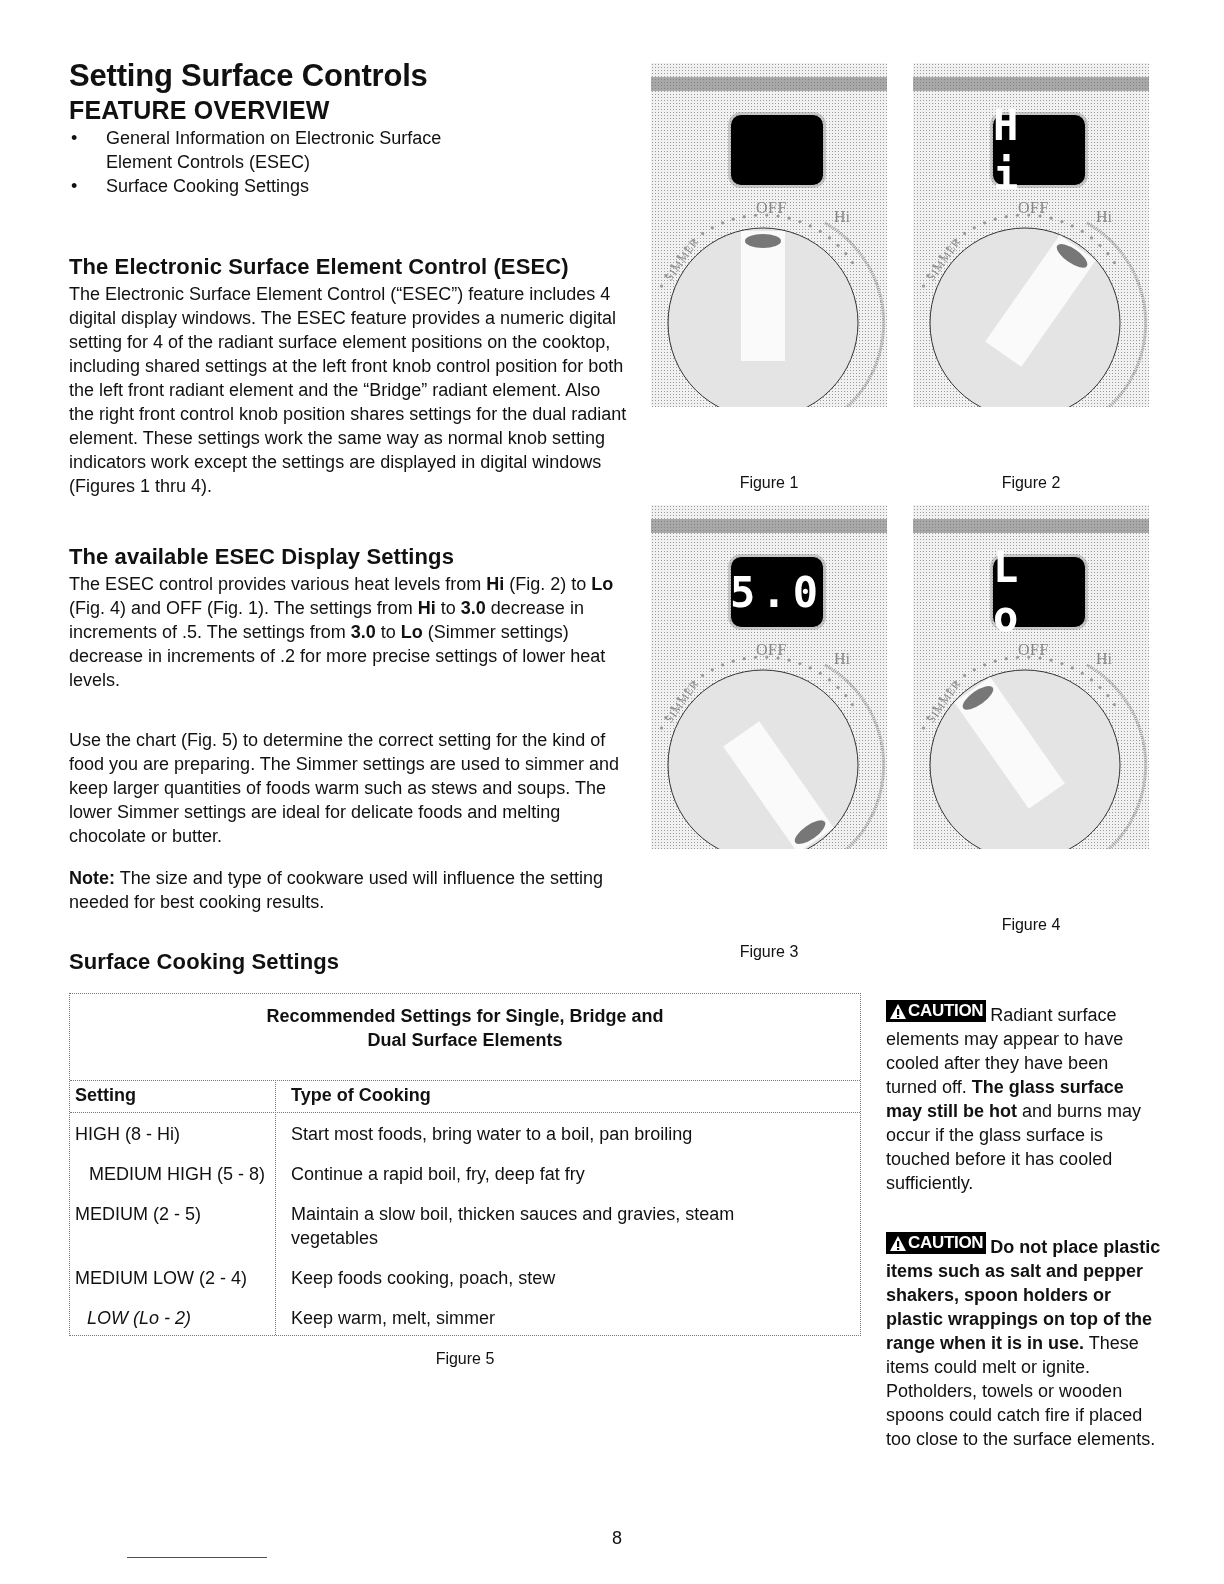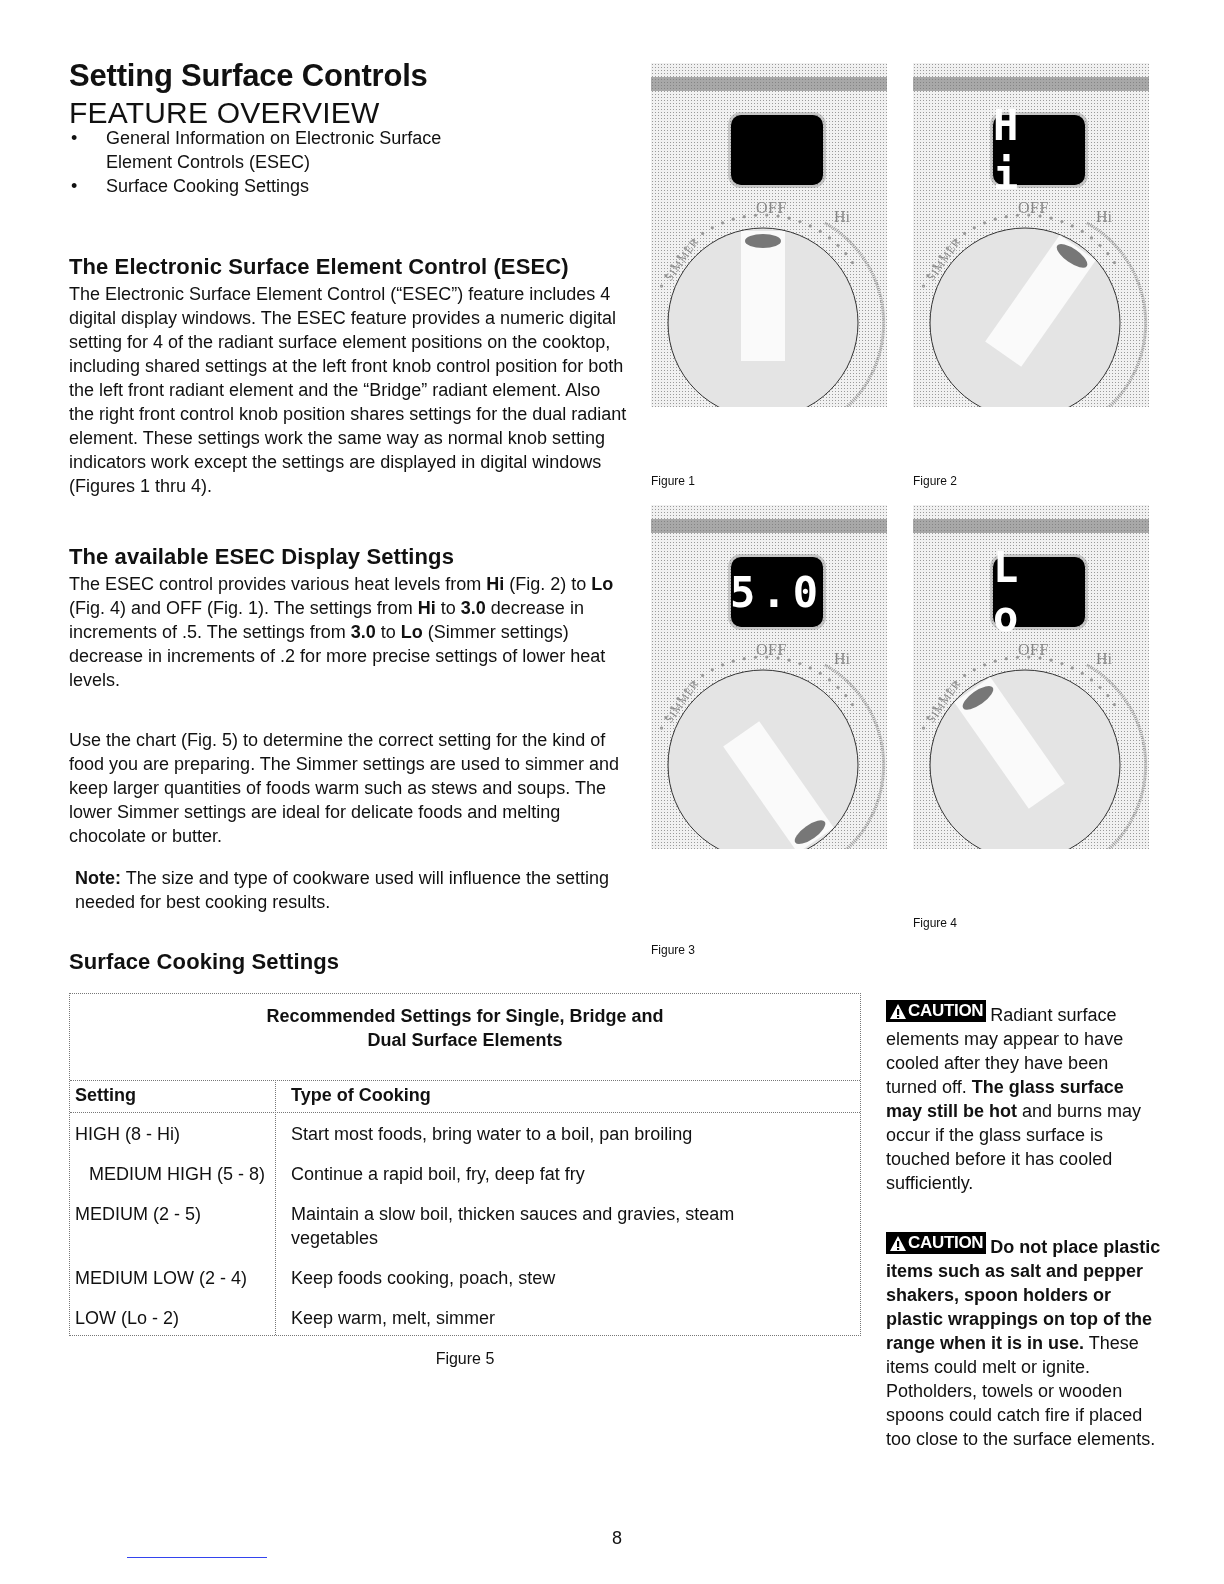--- a/index.html
+++ b/index.html
@@ -2,52 +2,52 @@
 <html><head>
 <meta charset="utf-8">
 <style>
   html, body { margin: 0; padding: 0; background: #ffffff; }
   body { width: 1224px; height: 1584px; position: relative; overflow: hidden;
          font-family: "Liberation Sans", sans-serif; color: #111; }
   .abs { position: absolute; }
 
   
   #page-title { left: 69px; top: 58px; font-size: 31px; font-weight: bold; letter-spacing: -0.2px; margin: 0; }
-  #overview-heading { left: 69px; top: 96px; font-size: 30px; font-weight: normal; margin: 0; letter-spacing: 0.2px; }
+  #overview-heading { left: 69px; top: 96px; font-size: 25px; font-weight: bold; margin: 0; letter-spacing: 0.2px; }
   #overview-list { left: 69px; top: 126px; width: 520px; margin: 0; padding: 0; list-style: none; font-size: 18px; line-height: 24px; }
   #overview-list li { position: relative; padding-left: 37px; }
   #overview-list li::before { content: "\2022"; position: absolute; left: 2px; top: 0; }
 
   .h2 { font-size: 22px; font-weight: bold; margin: 0; letter-spacing: 0.1px; }
   .para { font-size: 18px; line-height: 24px; margin: 0; }
   #esec-heading { left: 69px; top: 254px; }
   #esec-para { left: 69px; top: 282px; width: 560px; }
   #avail-heading { left: 69px; top: 544px; }
   #avail-para { left: 69px; top: 572px; width: 560px; }
   #chart-para { left: 69px; top: 728px; width: 560px; }
-  #note-para { left: 69px; top: 866px; width: 560px; margin-left: 6px; }
+  #note-para { left: 69px; top: 866px; width: 560px; }
   #surface-heading { left: 69px; top: 949px; font-size: 22px; }
 
   
   .figure { position: absolute; width: 236px; height: 344px;
             background-color: #f1f1f1;
             background-image: radial-gradient(#9a9a9a 0.7px, transparent 0.9px);
             background-size: 3px 3px; overflow: hidden; }
   .fig-band { position: absolute; left: 0; top: 14px; width: 100%; height: 14px;
               background-image: radial-gradient(#777 0.8px, transparent 1px); background-size: 2px 2px; opacity: 0.6; }
   .display { position: absolute; width: 92px; height: 70px; background: #000; border-radius: 10px;
              box-shadow: 0 0 0 3px rgba(120,120,120,0.35);
              color: #fff; font-family: "DejaVu Sans Mono", monospace; font-size: 42px; font-weight: bold;
              display: flex; align-items: center; justify-content: center; letter-spacing: 6px; }
   .off-label { position: absolute; font-family: "Liberation Serif", serif; font-size: 16px; color: #888; letter-spacing: 0.5px; }
   .hi-label { position: absolute; font-family: "Liberation Serif", serif; font-size: 16px; color: #888; }
   .simmer-label { position: absolute; font-family: "Liberation Serif", serif; font-size: 11px; color: #888; letter-spacing: 1px; }
   .rear-label { position: absolute; font-family: "Liberation Serif", serif; font-size: 13px; color: #888; letter-spacing: 0.5px; }
   .knob-svg { position: absolute; left: 0; top: 0; }
-  .fig-caption { position: absolute; font-size: 12px; width: 236px; }
+  .fig-caption { position: absolute; font-size: 16px; text-align: center; width: 236px; }
 
   #fig1 { left: 651px; top: 63px; }
   #fig2 { left: 913px; top: 63px; }
   #fig3 { left: 651px; top: 505px; }
   #fig4 { left: 913px; top: 505px; }
   #cap1 { left: 651px; top: 474px; }
   #cap2 { left: 913px; top: 474px; }
   #cap3 { left: 651px; top: 916px; margin-top: 27px; }
   #cap4 { left: 913px; top: 916px; }
 
@@ -294,21 +294,21 @@
   </div>
   <div>
     <div class="tbl-cell" style="left:5px; top:208px;">MEDIUM (2 - 5)</div>
     <div class="tbl-cell" style="left:221px; top:208px; width:520px;">Maintain a slow boil, thicken sauces and gravies, steam vegetables</div>
   </div>
   <div>
     <div class="tbl-cell" style="left:5px; top:272px;">MEDIUM LOW (2 - 4)</div>
     <div class="tbl-cell" style="left:221px; top:272px;">Keep foods cooking, poach, stew</div>
   </div>
   <div>
-    <div class="tbl-cell" style="left:5px; top:312px;">LOW (Lo - 2)</div>
+    <div class="tbl-cell" style="left:17px; top:312px;font-style:italic;">LOW (Lo - 2)</div>
     <div class="tbl-cell" style="left:221px; top:312px;">Keep warm, melt, simmer</div>
   </div>
 </div>
 <div id="figure5-caption" class="abs">Figure 5</div>
 
 <div id="caution1" class="caution-block"><span class="caution-badge">
       <svg width="18" height="17" viewBox="0 0 18 17">
         <path d="M9 1 L17 16 L1 16 Z" fill="#fff"></path>
         <rect x="8" y="6" width="2.2" height="6" fill="#000"></rect>
         <rect x="8" y="13" width="2.2" height="2" fill="#000"></rect>

